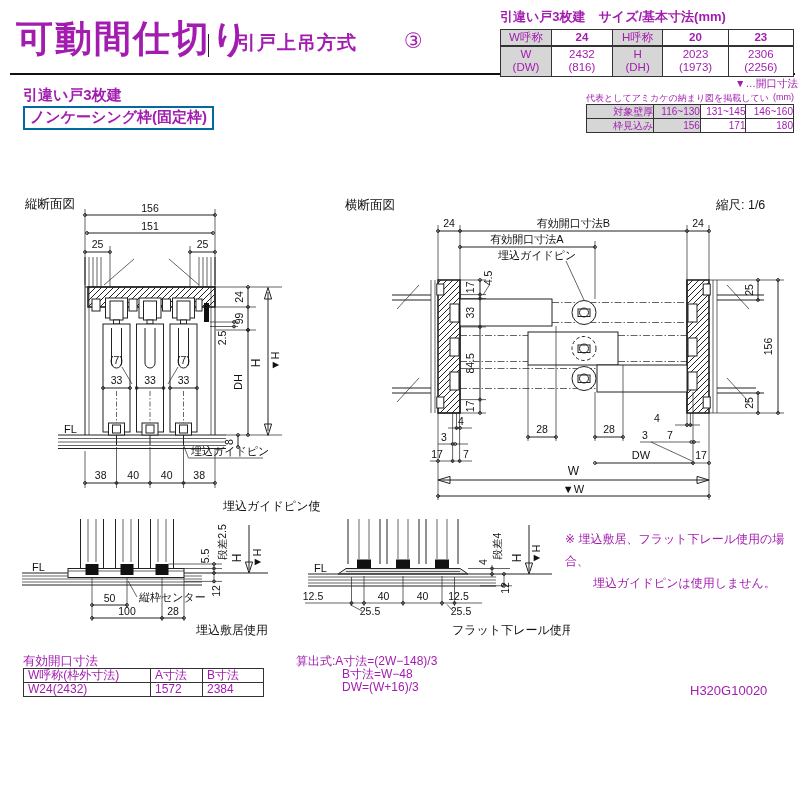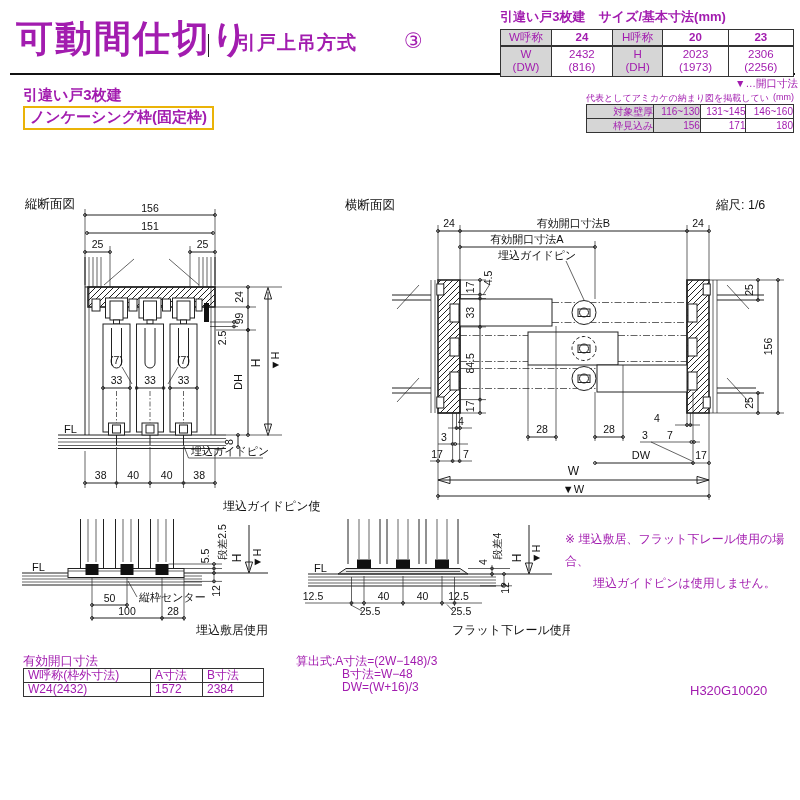--- a/index.html
+++ b/index.html
@@ -23,21 +23,21 @@
   .legend{position:absolute;left:735px;top:77px;font-size:10.5px}
   .wall-note{position:absolute;left:586px;top:92px;width:208px;font-size:9px;display:flex;justify-content:space-between}
   .wall-wrap{position:absolute;left:586px;top:104px;width:208px}
   table.wall{border-collapse:collapse;font-size:10px;text-align:right;width:208px;line-height:1.1}
   table.wall td{border:1px solid #333;padding:1px 0}
   .wall .lbl{width:70px;background:#d6d6d6}
   .wall .hi{background:#d6d6d6}
   .wall .c1{width:46px}.wall .c2{width:45px}.wall .c3{width:47px}
   
   .prod1{position:absolute;left:23px;top:86px;font-size:15px;font-weight:bold}
-  .prod2{position:absolute;left:23px;top:106px;font-size:15px;font-weight:bold;border:2px solid #eab308;padding:0 5px 1px 5px}
+  .prod2{position:absolute;left:23px;top:106px;font-size:15px;font-weight:bold;border:2px solid #0369a1;padding:0 5px 1px 5px}
   
   svg.dwg{position:absolute}
   .dwg line,.dwg path,.dwg polyline{stroke:#222;stroke-width:1;fill:none}
   .dwg rect,.dwg circle,.dwg polygon{stroke:#222;stroke-width:1;fill:none}
   .dwg .wf{fill:#fff}
   .dwg .bk{fill:#111;stroke:none}
   .dwg .gy{fill:#e6e6e6}
   .dwg .hp{fill:url(#hatch)}
   .dwg .thin{stroke-width:0.7}
   .dwg .thk{stroke-width:1.6}

